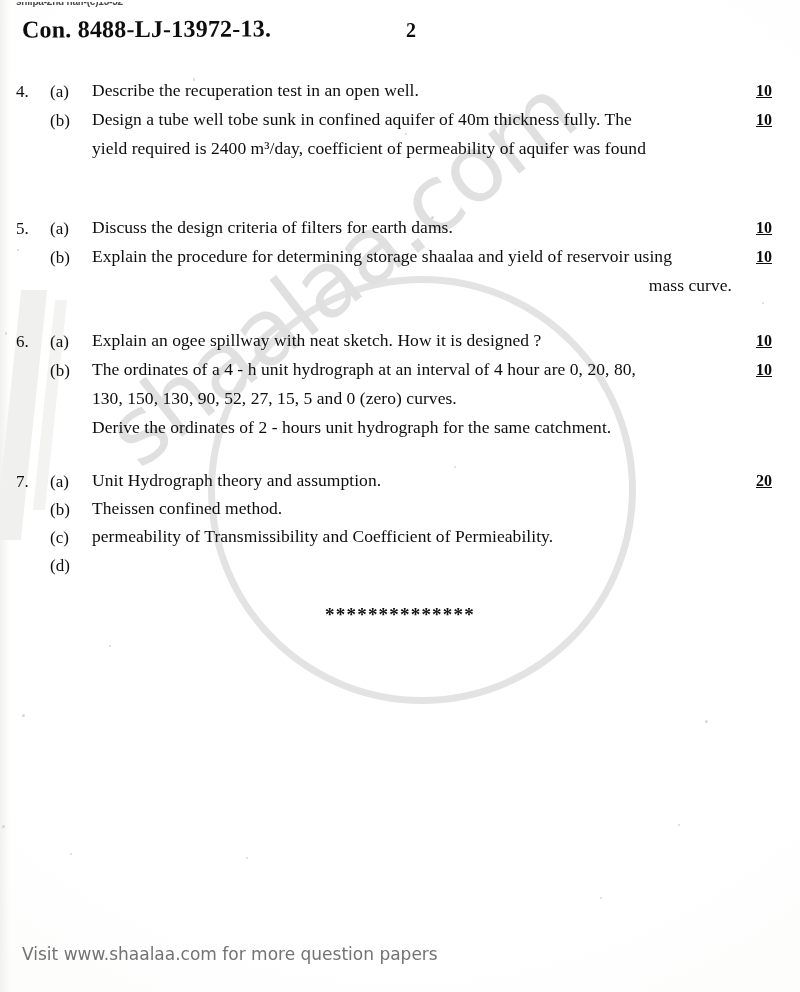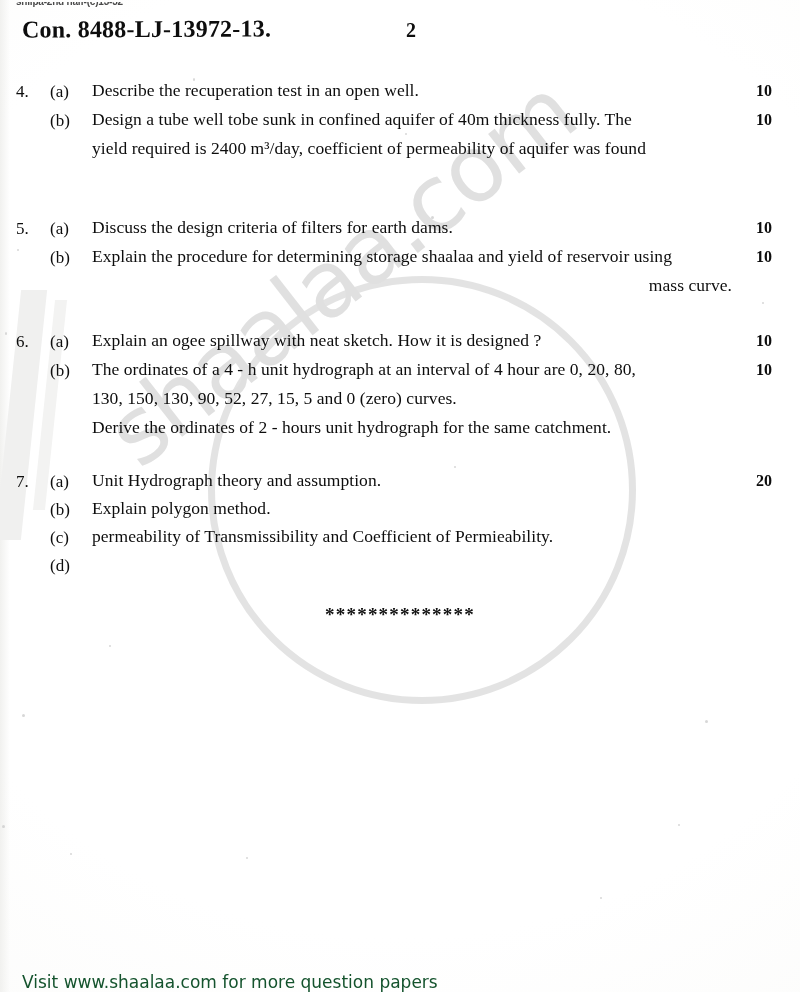--- a/index.html
+++ b/index.html
@@ -130,41 +130,42 @@
     letter-spacing:.05px;
   }
   .qtext.wrapline{left:92px;font-family:Liberation Serif, serif;}
   .marks{
     position:absolute;
     left:772px;
     font-size:16px;
     font-weight:bold;
     white-space:nowrap;
     transform:translateX(-100%);
+    text-decoration:underline;
   }
 
   
   .stars{
     position:absolute;
     left:0;top:604px;width:800px;
     text-align:center;
     font-family:"Liberation Serif","DejaVu Serif",serif;
     font-size:19px;
     font-weight:bold;
     letter-spacing:1.2px;
     color:#121212;
   }
 
   
   .footer{
     position:absolute;
-    left:22px;top:972px;
+    left:22px;top:944px;
     font-family:"DejaVu Sans","Liberation Sans",sans-serif;
     font-size:17px;
-    color:#14532d;
+    color:#737373;
     white-space:nowrap;
   }
 
   
   .speck{position:absolute;background:#c9c9c9;border-radius:50%;z-index:3;opacity:.75;}
 </style>
 </head>
 <body>
 
 <div id="page">
@@ -241,21 +242,21 @@
 
     <div class="qblock" style="top:472px;">
       <div class="qrow" style="height:28px;">
         <span class="qnum">7.</span>
         <span class="qlabel">(a)</span>
         <span class="qtext">Unit Hydrograph theory and assumption.</span>
         <span class="marks">20</span>
       </div>
       <div class="qrow" style="height:28px;">
         <span class="qlabel">(b)</span>
-        <span class="qtext">Explain polygon method.</span>
+        <span class="qtext">Theissen confined method.</span>
       </div>
       <div class="qrow" style="height:28px;">
         <span class="qlabel">(c)</span>
         <span class="qtext">permeability of Transmissibility and Coefficient of Permieability.</span>
       </div>
       <div class="qrow" style="height:28px;">
         <span class="qlabel">(d)</span>
       </div>
     </div>
 

